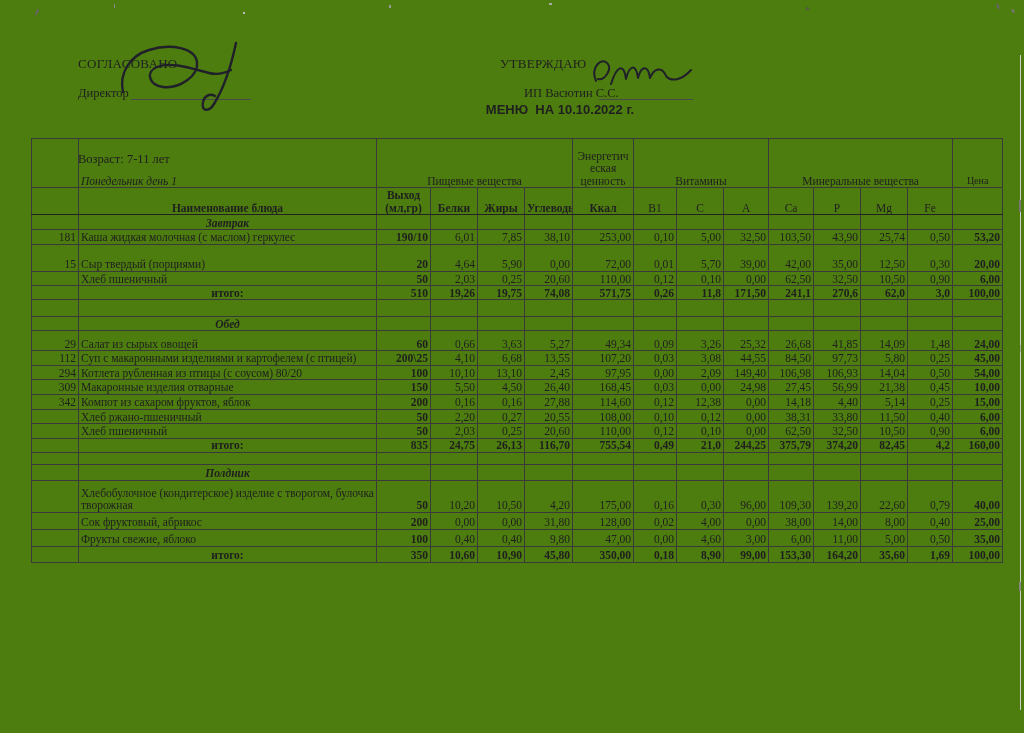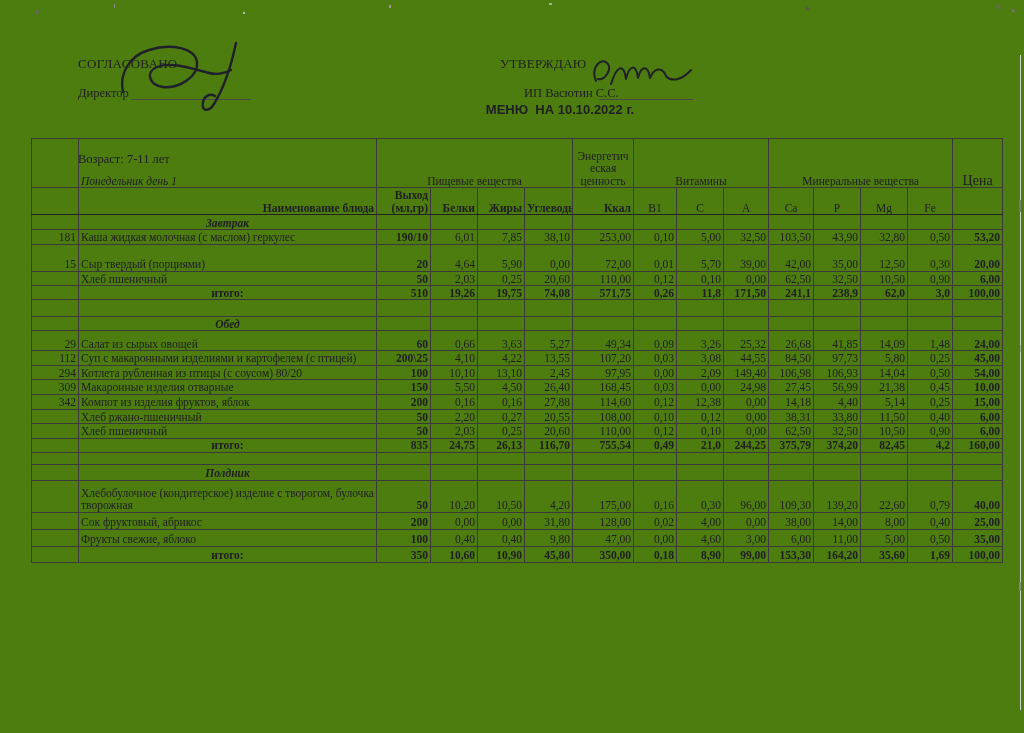--- a/index.html
+++ b/index.html
@@ -17,21 +17,21 @@
 
   
   #menu-table{position:absolute;left:31px;top:138px;width:971px;
               border-collapse:collapse;table-layout:fixed;border:1.6px solid #262626;}
   #menu-table td{border:1px solid #3a3a3a;font-size:11.5px;line-height:12.5px;
                  padding:0 2px;vertical-align:bottom;overflow:hidden;}
   #menu-table thead tr.r2 td{border-bottom:1.8px solid #222;}
   .h-day{font-style:italic;font-size:12.5px;text-align:left;vertical-align:bottom;padding:0 0 1px 4px;}
   .hg{text-align:center;vertical-align:middle;font-size:12px;}
   .h-energy{text-align:center;vertical-align:middle;font-size:11px;line-height:11.5px;}
-  .hb{font-weight:bold;text-align:right;vertical-align:middle;font-size:10.5px;line-height:11px;white-space:normal;}
+  .hb{font-weight:bold;text-align:center;vertical-align:middle;font-size:10.5px;line-height:11px;white-space:normal;}
   .hv{text-align:center;vertical-align:middle;font-size:12px;}
   .c-num{text-align:right;}
   .c-name{text-align:left;padding-left:3px;white-space:normal;}
   .c-val{text-align:right;white-space:nowrap;}
   .b{font-weight:bold;}
   .sec{font-weight:bold;font-style:italic;text-align:center;vertical-align:middle;}
   .tot{font-weight:bold;text-align:center;vertical-align:middle;}
   .g-val{font-weight:bold;font-style:italic;text-decoration:underline;text-align:right;}
   #menu-table tr.grand td{border-bottom:1.8px solid #222;}
   #menu-table tr.grand td.open{border-bottom:none;border-right:none;border-top:none;}
@@ -87,21 +87,21 @@
         <td></td>
         <td class="h-day">Понедельник день 1</td>
         <td class="hg" colspan="4">Пищевые вещества</td>
         <td class="h-energy">
           <span>Энергетич</span><br>
           <span>еская</span><br>
           <span>ценность</span>
         </td>
         <td class="hg" colspan="3">Витамины</td>
         <td class="hg" colspan="4">Минеральные вещества</td>
-        <td class="hg" style="font-size:14px;">Цена</td>
+        <td class="hg" style="font-size:10px;">Цена</td>
       </tr>
       <tr class="r2" style="height:27px;">
         <td></td>
         <td class="hb">Наименование блюда</td>
         <td class="hb">Выход (мл,гр)</td>
         <td class="hb">Белки</td>
         <td class="hb">Жиры</td>
         <td class="hb">Углеводы</td>
         <td class="hb">Ккал</td>
         <td class="hv">B1</td>
@@ -138,21 +138,21 @@
           <td class="c-val b">190/10</td>
           <td class="c-val">6,01</td>
           <td class="c-val">7,85</td>
           <td class="c-val">38,10</td>
           <td class="c-val">253,00</td>
           <td class="c-val">0,10</td>
           <td class="c-val">5,00</td>
           <td class="c-val">32,50</td>
           <td class="c-val">103,50</td>
           <td class="c-val">43,90</td>
-          <td class="c-val">32,80</td>
+          <td class="c-val">25,74</td>
           <td class="c-val">0,50</td>
           <td class="c-val b">53,20</td>
         </tr>
         <tr style="height: 27px;">
           <td class="c-num">15</td>
           <td class="c-name">Сыр твердый (порциями)</td>
           <td class="c-val b">20</td>
           <td class="c-val">4,64</td>
           <td class="c-val">5,90</td>
           <td class="c-val">0,00</td>
@@ -188,21 +188,21 @@
           <td class="tot">итого:</td>
           <td class="c-val b">510</td>
           <td class="c-val b">19,26</td>
           <td class="c-val b">19,75</td>
           <td class="c-val b">74,08</td>
           <td class="c-val b">571,75</td>
           <td class="c-val b">0,26</td>
           <td class="c-val b">11,8</td>
           <td class="c-val b">171,50</td>
           <td class="c-val b">241,1</td>
-          <td class="c-val b">238,9</td>
+          <td class="c-val b">270,6</td>
           <td class="c-val b">62,0</td>
           <td class="c-val b">3,0</td>
           <td class="c-val b">100,00</td>
         </tr>
         <tr style="height: 17px;">
           <td></td>
           <td></td>
           <td></td>
           <td></td>
           <td></td>
@@ -249,21 +249,21 @@
           <td class="c-val">41,85</td>
           <td class="c-val">14,09</td>
           <td class="c-val">1,48</td>
           <td class="c-val b">24,00</td>
         </tr>
         <tr style="height: 14.6px;">
           <td class="c-num">112</td>
           <td class="c-name">Суп с макаронными изделиями и картофелем (с птицей)</td>
           <td class="c-val b">200\25</td>
           <td class="c-val">4,10</td>
-          <td class="c-val">4,22</td>
+          <td class="c-val">6,68</td>
           <td class="c-val">13,55</td>
           <td class="c-val">107,20</td>
           <td class="c-val">0,03</td>
           <td class="c-val">3,08</td>
           <td class="c-val">44,55</td>
           <td class="c-val">84,50</td>
           <td class="c-val">97,73</td>
           <td class="c-val">5,80</td>
           <td class="c-val">0,25</td>
           <td class="c-val b">45,00</td>
@@ -297,21 +297,21 @@
           <td class="c-val">0,00</td>
           <td class="c-val">24,98</td>
           <td class="c-val">27,45</td>
           <td class="c-val">56,99</td>
           <td class="c-val">21,38</td>
           <td class="c-val">0,45</td>
           <td class="c-val b">10,00</td>
         </tr>
         <tr style="height: 14.6px;">
           <td class="c-num">342</td>
-          <td class="c-name">Компот из изделия фруктов, яблок</td>
+          <td class="c-name">Компот из сахаром фруктов, яблок</td>
           <td class="c-val b">200</td>
           <td class="c-val">0,16</td>
           <td class="c-val">0,16</td>
           <td class="c-val">27,88</td>
           <td class="c-val">114,60</td>
           <td class="c-val">0,12</td>
           <td class="c-val">12,38</td>
           <td class="c-val">0,00</td>
           <td class="c-val">14,18</td>
           <td class="c-val">4,40</td>

